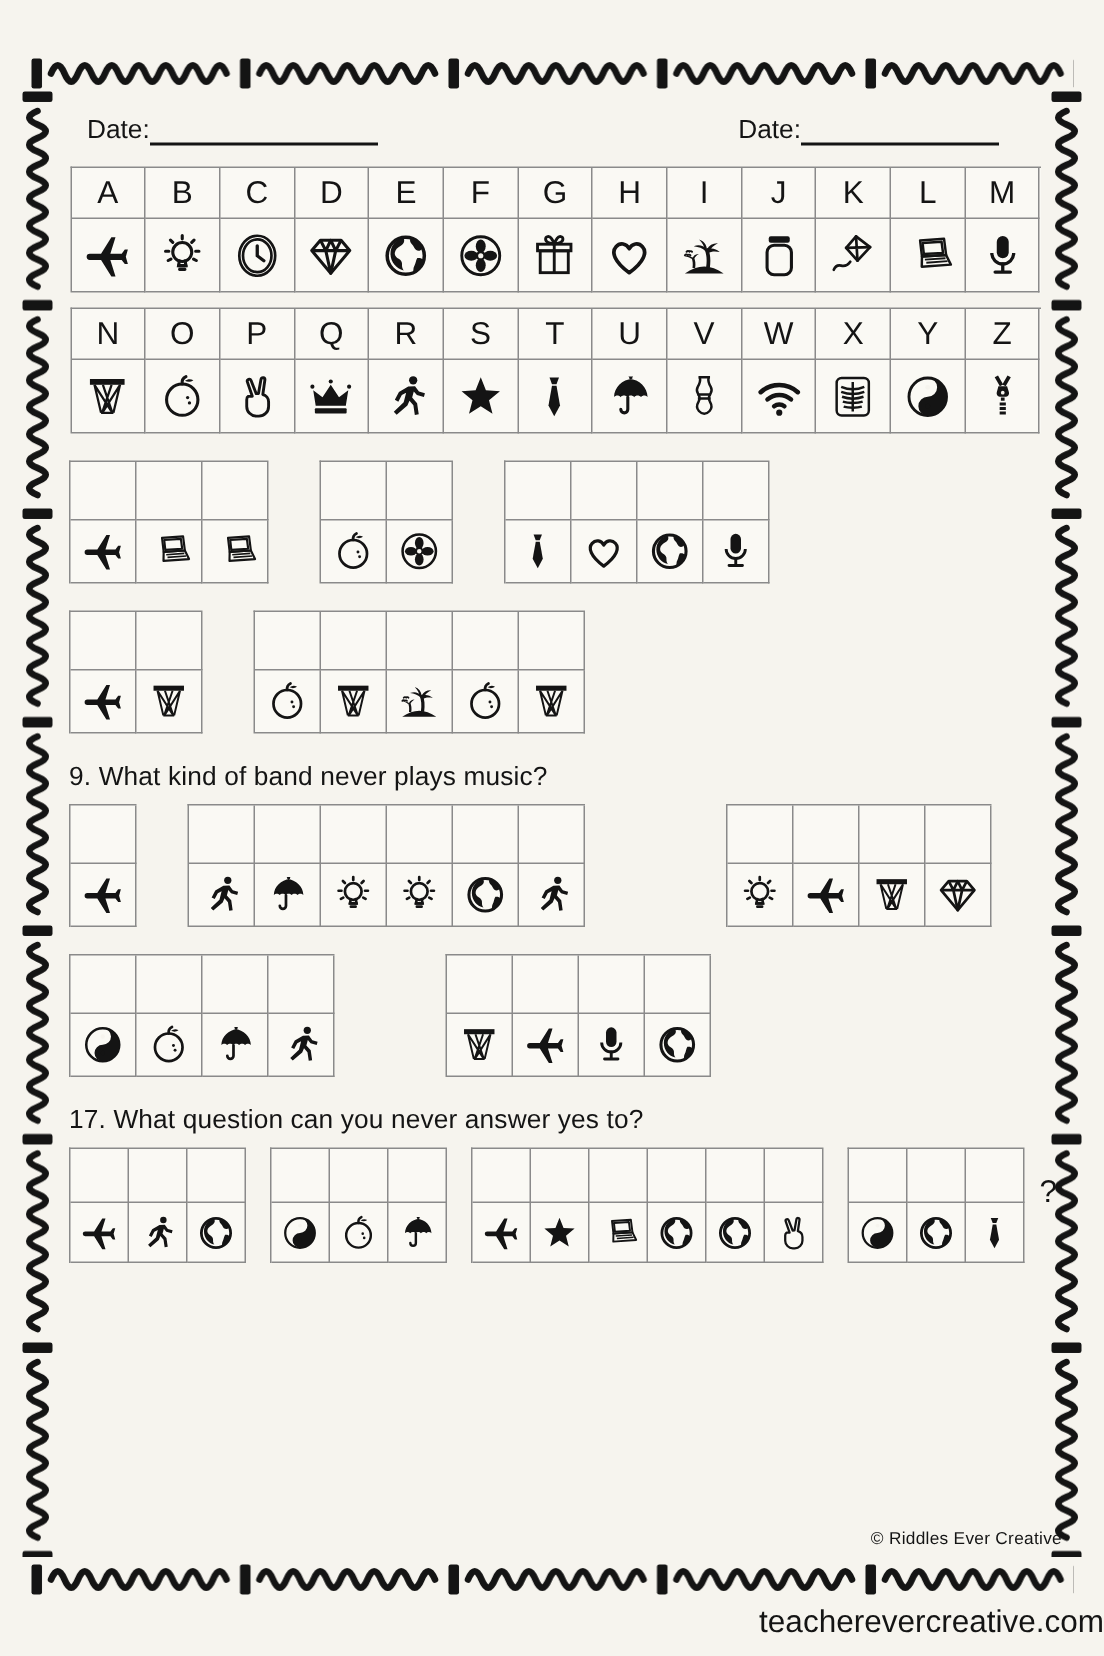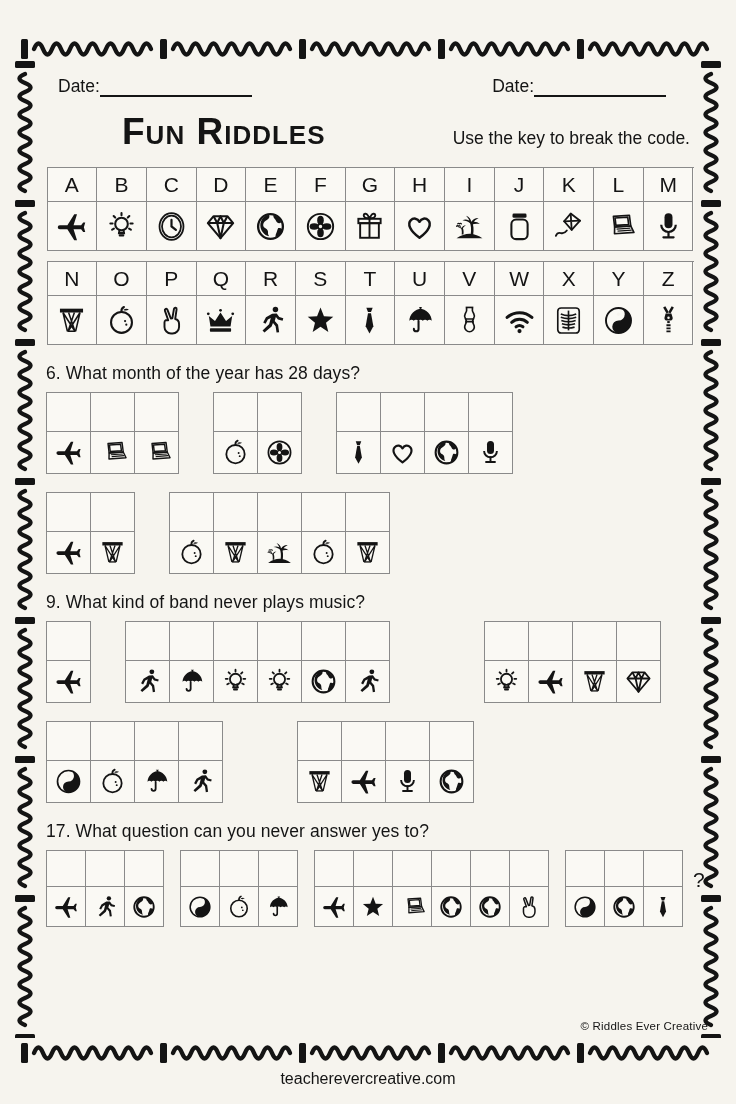--- a/index.html
+++ b/index.html
@@ -48,21 +48,21 @@
   .ac .icon svg{width:29px;height:29px;display:block;}
   .riddle.compact .grp{grid-template-rows:36px 40px;}
   .riddle.compact .groups{gap:16px;}
   .riddle.compact .ac .icon svg{width:26px;height:26px;}
   .riddle[data-name="riddle-8"] .grp:nth-child(3){margin-left:60px;}
   .riddle[data-name="riddle-9"] .grp:nth-child(2){margin-left:40px;}
   .suffix{font-size:21px;align-self:flex-start;margin-top:18px;margin-left:-6px;}
 
   
   .credit{position:absolute;right:28px;top:1020px;font-size:11.5px;letter-spacing:.2px;}
-  .site{position:absolute;left:0;right:0;top:1070px;text-align:center;font-size:16px;}
+  .site{position:absolute;left:0;right:0;top:1070px;text-align:right;font-size:21px;}
 </style>
 </head>
 <body>
 
 <div class="page" data-name="worksheet-page">
 
   <svg width="0" height="0" style="position:absolute">
     <defs>
       <pattern id="wavy-h" width="139" height="26" patternUnits="userSpaceOnUse">
         <rect x="1" y="3" width="7" height="20" rx="1.5" fill="#141414"></rect>
@@ -94,24 +94,20 @@
       <div class="field" data-name="name-field">
         <span data-name="name-label">Date:</span>
         <span class="write-line name-line" data-name="name-input-line"></span>
       </div>
       <div class="field" data-name="date-field">
         <span data-name="date-label">Date:</span>
         <span class="write-line date-line" data-name="date-input-line"></span>
       </div>
     </div>
 
-    <div class="title-row" data-name="title-row">
-      <h1 class="title" data-name="page-title">Fun Riddles</h1>
-      <div class="subtitle" data-name="instructions-text">Use the key to break the code.</div>
-    </div>
 
     <div id="key-tables" data-name="cipher-key">
         <div class="key-table" data-name="key-table-row-1">
           <div class="kc kl" data-name="key-letter-A">A</div>
           <div class="kc kl" data-name="key-letter-B">B</div>
           <div class="kc kl" data-name="key-letter-C">C</div>
           <div class="kc kl" data-name="key-letter-D">D</div>
           <div class="kc kl" data-name="key-letter-E">E</div>
           <div class="kc kl" data-name="key-letter-F">F</div>
           <div class="kc kl" data-name="key-letter-G">G</div>
@@ -420,21 +416,20 @@
                   <path d="M10.5 14.8h3v1.4h-3zM10.5 17h3v1.4h-3zM10.5 19.2h3v1.4h-3z"></path>
                 </g>
               </svg>
             </span>
           </div>
         </div>
       </div>
 
     <div id="riddles" data-name="riddles-list">
         <section class="riddle" data-name="riddle-6">
-          <div class="q" data-name="riddle-question">6. What month of the year has 28 days?</div>
           <div class="groups" data-name="answer-boxes-row">
             <div class="grp" data-name="answer-word-boxes" style="grid-template-columns: repeat(3, 44px);">
               <div class="ac top" data-name="answer-write-cell"></div>
               <div class="ac top" data-name="answer-write-cell"></div>
               <div class="ac top" data-name="answer-write-cell"></div>
               <div class="ac bot" data-name="answer-symbol-cell">
                 <span class="icon" data-name="airplane-icon">
                   <svg viewBox="0 0 24 24">
                     <path transform="rotate(-90 12 12)" fill="#141414" d="M21 16v-2l-8-5V3.5A1.5 1.5 0 0 0 11.5 2 1.5 1.5 0 0 0 10 3.5V9l-8 5v2l8-2.5V19l-2 1.5V22l3.5-1 3.5 1v-1.5L13 19v-5.5l8 2.5z"></path>
                   </svg>

